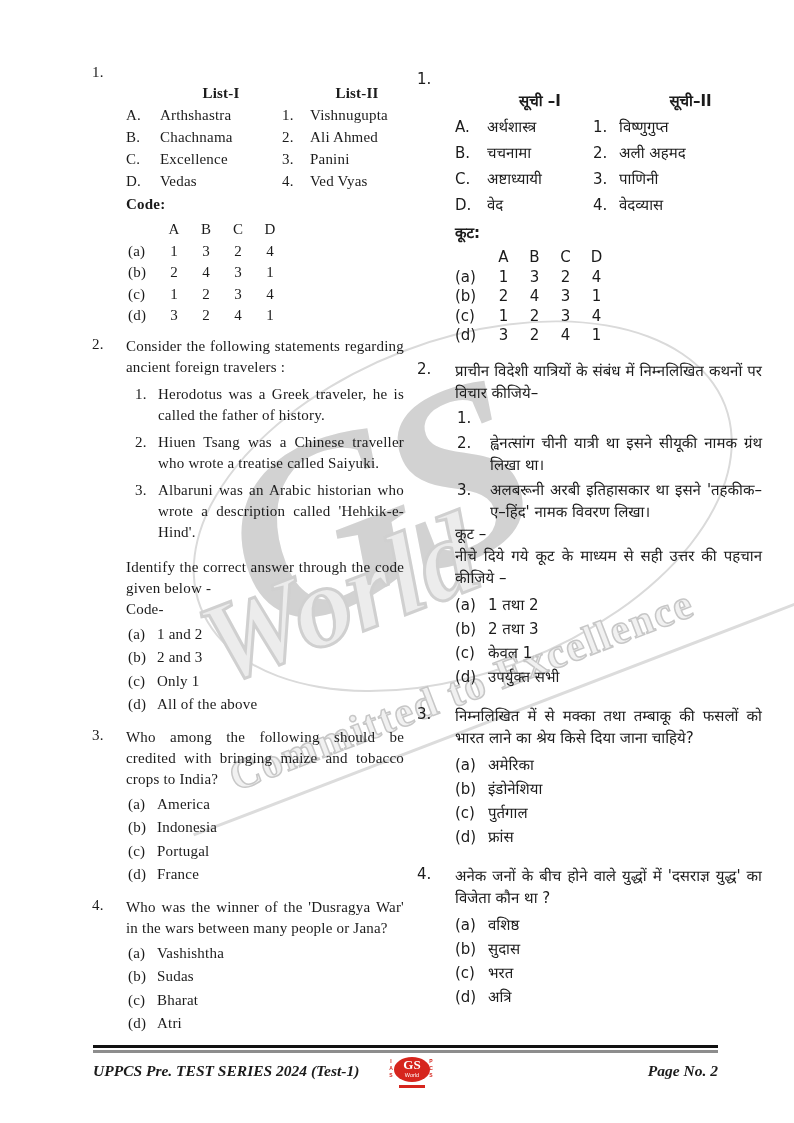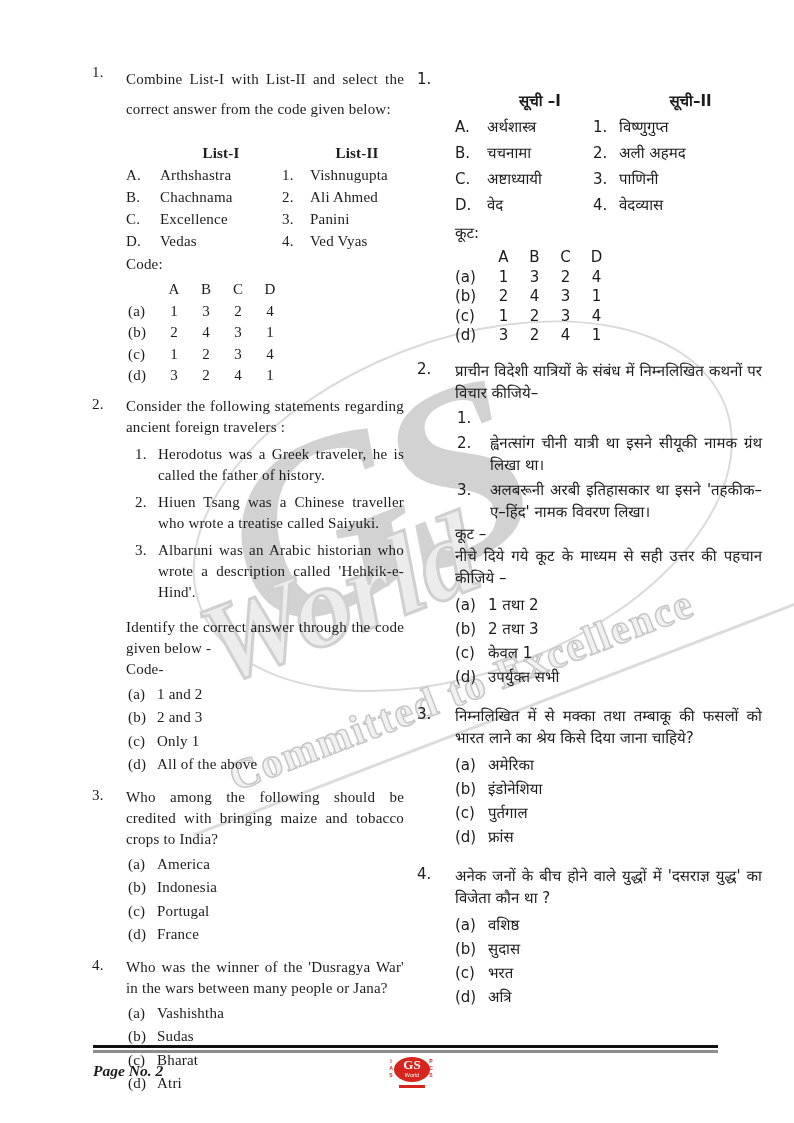--- a/index.html
+++ b/index.html
@@ -33,21 +33,21 @@
   .qbody{flex:1;min-width:0;}
   .qtext{text-align:justify;line-height:21px;}
   .col-right .qtext{line-height:22px;}
   .lh30{line-height:30px;}
   
   .match{display:grid;grid-template-columns:34px 122px 28px 1fr;line-height:22px;}
   .col-right .match{grid-template-columns:32px 106px 26px 1fr;line-height:26px;margin-top:18px;}
   .match .mh{font-weight:bold;text-align:center;}
   .match-head-sp{margin-top:18px;}
   
-  .codelbl{margin-top:2px;line-height:21px;}
+  .codelbl{margin-top:2px;line-height:21px;font-weight:bold;}
   .col-right .codelbl{margin-top:4px;line-height:22px;}
   .codegrid{display:grid;grid-template-columns:30px repeat(4,32px);line-height:21.5px;
             padding-left:2px;margin-top:4px;}
   .col-right .codegrid{grid-template-columns:33px repeat(4,31px);line-height:19.5px;margin-top:4px;padding-left:0;}
   .codegrid span{text-align:center;}
   .codegrid .c0{text-align:left;}
   
   .stmt{display:flex;margin-top:6px;}
   .col-right .stmt{margin-top:3px;}
   .stmt-num{flex:none;width:32px;padding-left:9px;box-sizing:border-box;line-height:21px;}
@@ -93,21 +93,20 @@
     <div class="wm-world">World</div>
     <div class="wm-slogan">Committed to Excellence</div>
     <div class="wm-line"></div>
   </div>
 
   <div class="col col-left">
 
     <div class="q">
       <div class="qnum">1.</div>
       <div class="qbody">
-        <div class="qtext lh30">Combine List-I with List-II and select the correct answer from the code given below:</div>
         <div class="match match-head-sp">
           <span></span>
           <span class="mh">List-I</span>
           <span></span>
           <span class="mh">List-II</span>
 
           <span>A.</span>
           <span>Arthshastra</span>
           <span>1.</span>
           <span>Vishnugupta</span>
@@ -406,20 +405,21 @@
       </div>
     </div>
   </div>
 
   <div class="footer-sep">
     <div class="l1"></div>
     <div class="l2"></div>
   </div>
 
   <div class="footer">
+    <div>UPPCS Pre. TEST SERIES 2024 (Test-1)</div>
     <div>Page No. 2</div>
   </div>
 
   <div class="logo">
     <span class="logo-side logo-left">IAS</span>
     <div class="logo-oval">
       <span class="logo-gs">GS</span>
       <span class="logo-world">World</span>
     </div>
     <span class="logo-side logo-right">PCS</span>

